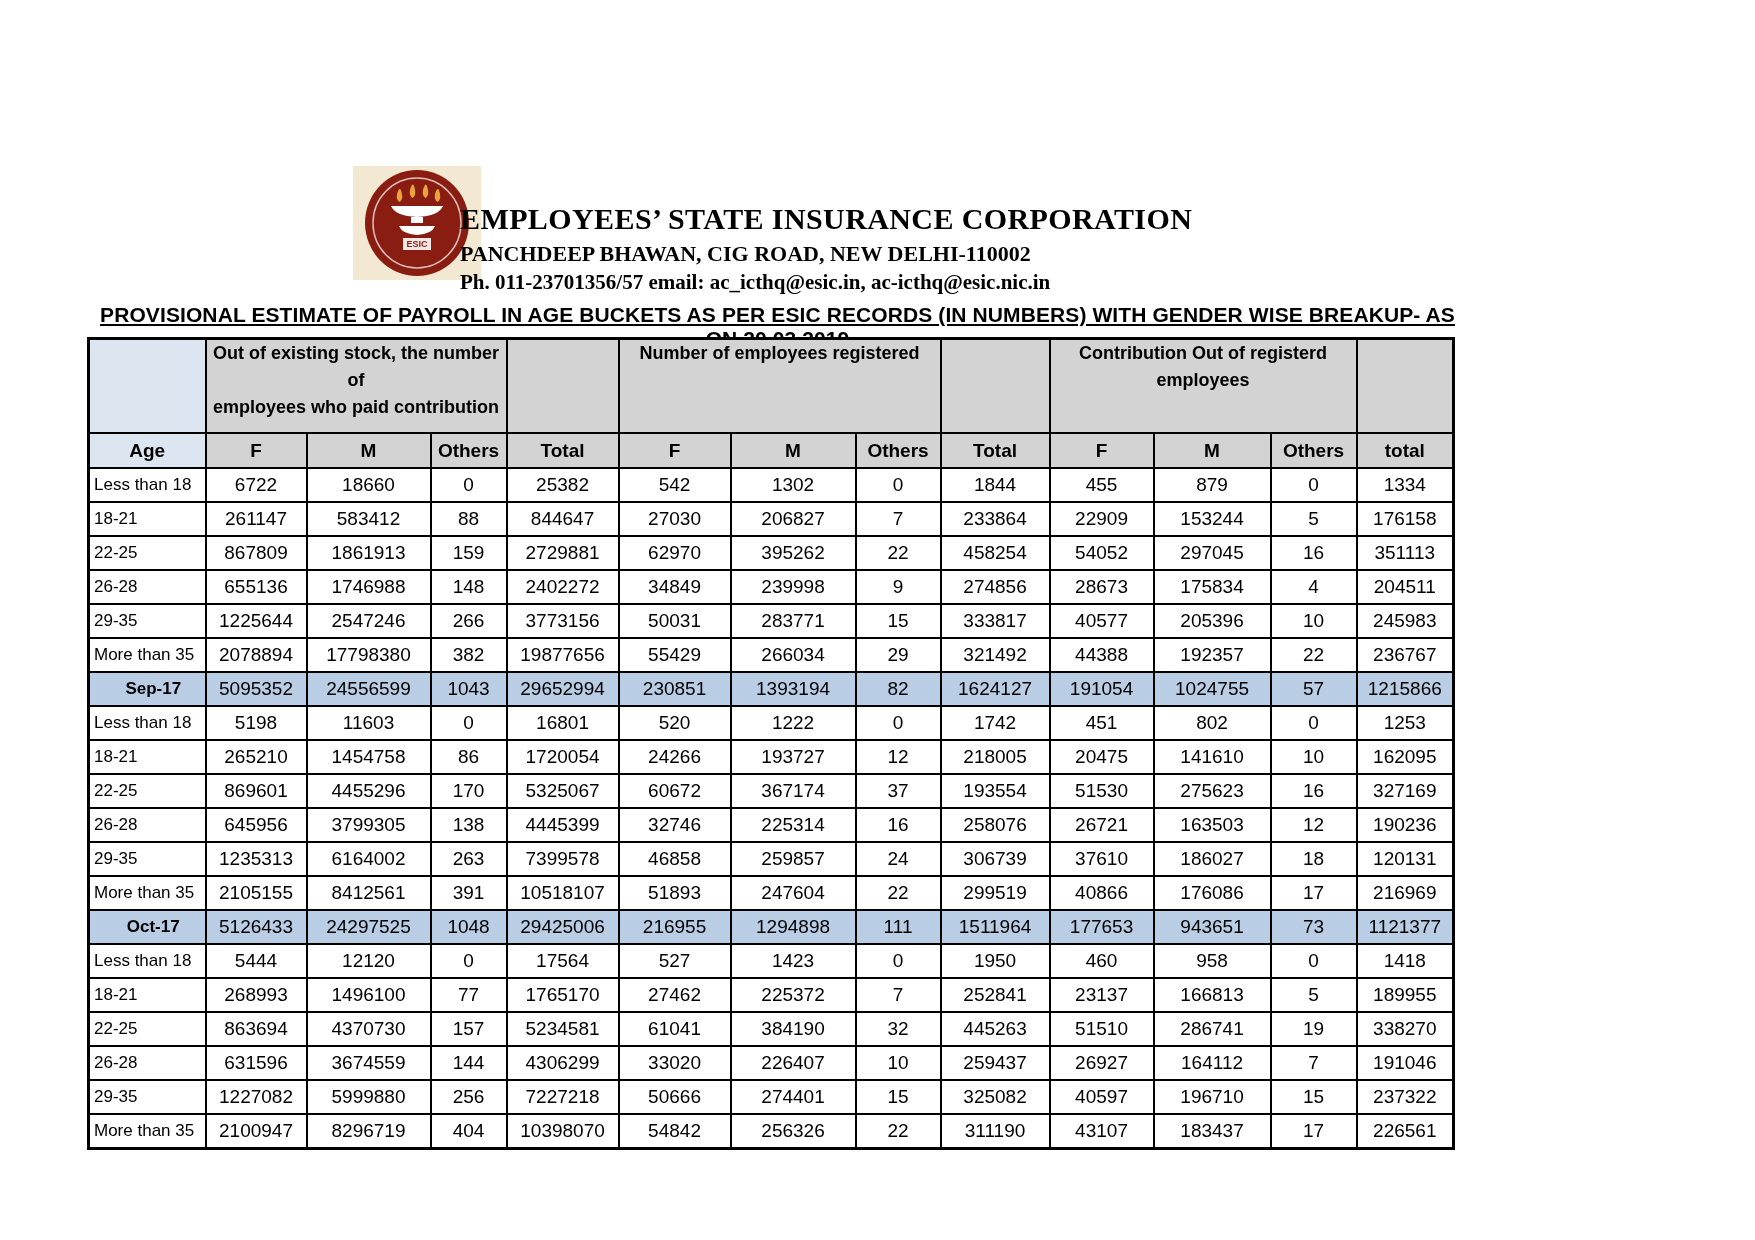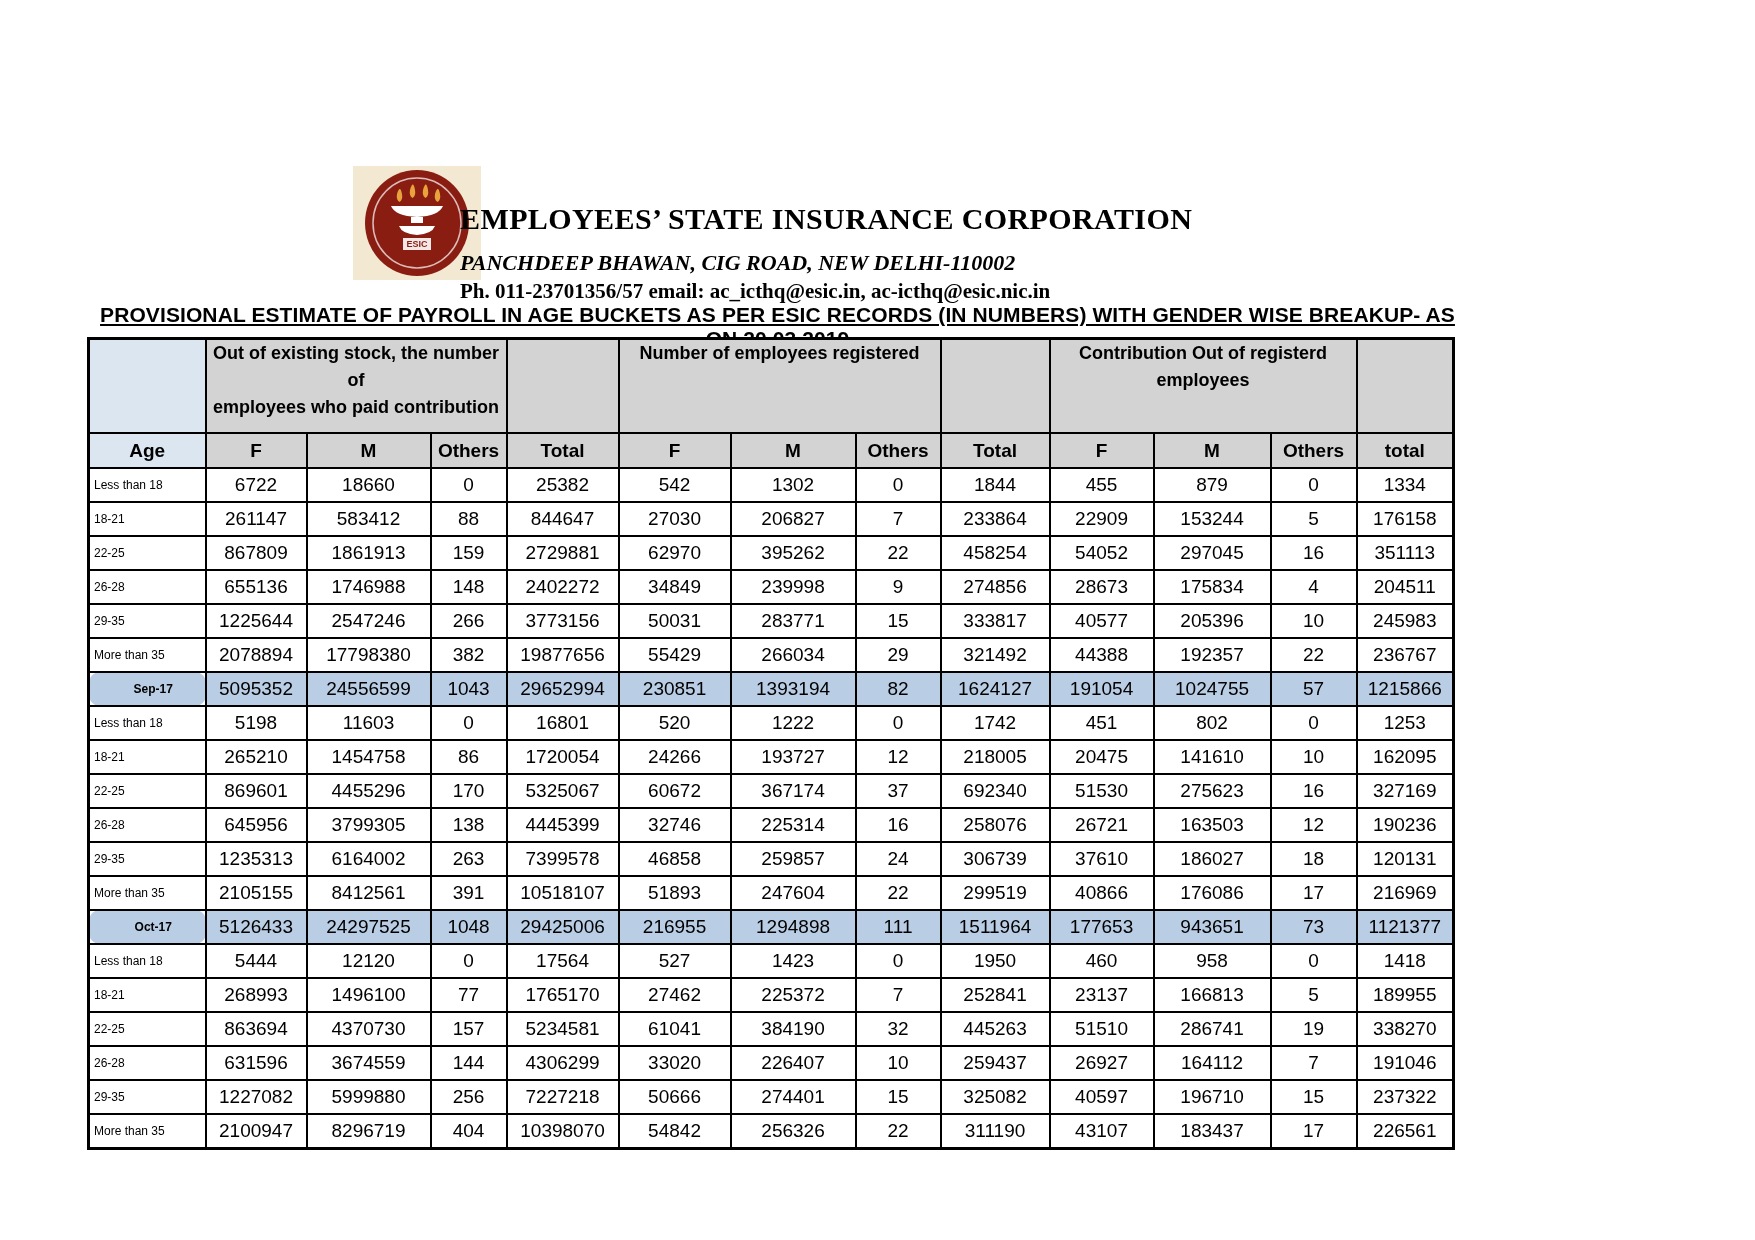--- a/index.html
+++ b/index.html
@@ -4,21 +4,21 @@
 <style>
   html,body{margin:0;padding:0;background:#ffffff;}
   #page{position:relative;width:1755px;height:1240px;background:#ffffff;
         font-family:"Liberation Sans",sans-serif;color:#000;overflow:hidden;}
 
   
   #logo{position:absolute;left:353px;top:166px;width:128px;height:114px;}
   #head-text{position:absolute;left:460px;top:202px;width:850px;text-align:left;
              font-family:"Liberation Serif",serif;font-weight:bold;}
   #org-name{font-size:30px;letter-spacing:.4px;line-height:34px;}
-  #org-address{font-size:22px;line-height:27px;margin-top:13px;font-style:italic;}
+  #org-address{font-size:22px;line-height:27px;margin-top:4px;}
   #org-contact{font-size:21px;line-height:26px;margin-top:2px;}
 
   
   #doc-title{position:absolute;left:95px;top:303px;width:1365px;text-align:center;
              font-size:21px;font-weight:bold;text-decoration:underline;letter-spacing:.1px;}
 
   
   #tbl{position:absolute;left:87px;top:337px;width:1365px;border-collapse:collapse;
        table-layout:fixed;border:3px solid #000;}
   #tbl th,#tbl td{border:2px solid #000;padding:0;overflow:hidden;}
@@ -27,21 +27,21 @@
        text-align:center;vertical-align:top;padding-top:5px;white-space:pre-line;height:92px;}
   .grp-empty{background:var(--gray);}
   .corner{background:var(--blue);}
 
   #tbl thead tr.cols th{height:33px;font-size:19px;font-weight:bold;text-align:center;
                         background:var(--gray);vertical-align:middle;}
   #tbl thead tr.cols th.age-h{background:var(--blue);}
 
   #tbl tbody td{height:32px;font-size:19px;text-align:center;vertical-align:middle;
                 background:#fff;}
-  #tbl tbody td.age{text-align:left;padding-left:4px;font-size:12px;border-radius:11px;}
+  #tbl tbody td.age{text-align:left;padding-left:4px;font-size:17px;}
   #tbl tbody tr.hl td{background:var(--hl);}
   #tbl tbody tr.hl td.age{text-align:center;font-weight:bold;padding-left:12px;}
 </style>
 </head>
 <body>
 
 <div id="page">
 
   <svg id="logo" viewBox="0 0 128 114">
     <rect x="0" y="0" width="128" height="114" style="fill:var(--logo-beige)"></rect>
@@ -255,21 +255,21 @@
         </tr>
         <tr>
           <td class="age">22-25</td>
           <td>869601</td>
           <td>4455296</td>
           <td>170</td>
           <td>5325067</td>
           <td>60672</td>
           <td>367174</td>
           <td>37</td>
-          <td>692340</td>
+          <td>193554</td>
           <td>51530</td>
           <td>275623</td>
           <td>16</td>
           <td>327169</td>
         </tr>
         <tr>
           <td class="age">26-28</td>
           <td>645956</td>
           <td>3799305</td>
           <td>138</td>

